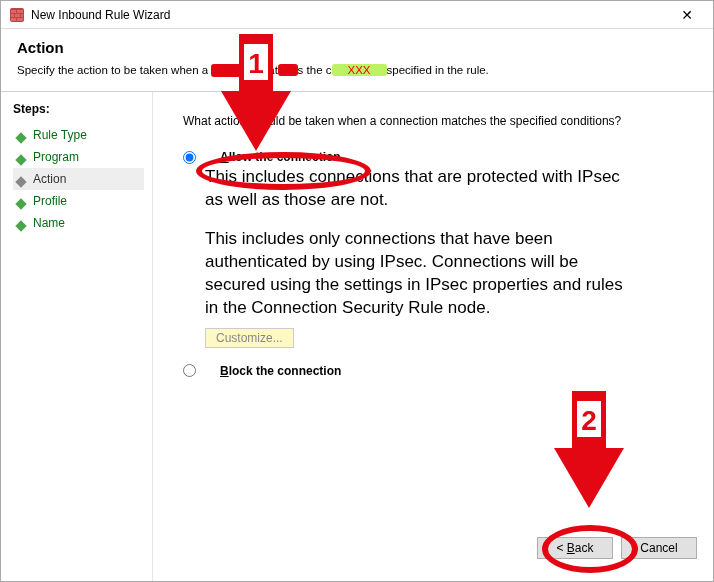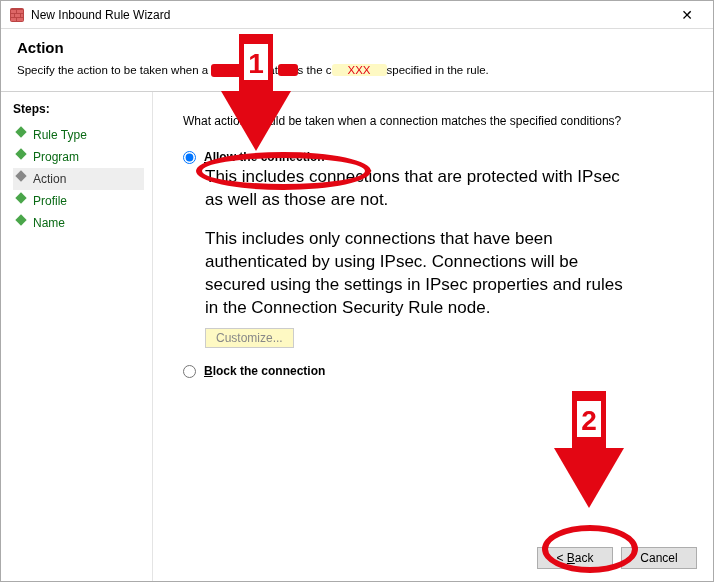--- a/index.html
+++ b/index.html
@@ -81,21 +81,21 @@
     padding: 10px 8px 10px 12px;
     background: #fff;
   }
   .steps-title {
     font-weight: bold;
     font-size: 12px;
     margin-bottom: 8px;
   }
   .step-item {
     display: flex;
-    align-items: flex-start;
+    align-items: flex-end;
     padding: 4px 4px;
     font-size: 12px;
     color: #0a6a15;
     cursor: pointer;
   }
   .step-item.active {
     background: #eeeeee;
     color: #333;
   }
   .step-bullet {
@@ -118,21 +118,22 @@
   }
   .question {
     font-size: 12px;
     margin-bottom: 22px;
   }
   .option-block {
     margin-bottom: 16px;
   }
   .option-row {
     display: flex;
-    align-items: flex-end;
+    align-items: center;
+    gap: 16px;
   }
   .option-row input[type="radio"] {
     margin: 0 8px 0 0;
   }
   .option-label {
     font-weight: bold;
     font-size: 12px;
   }
   .option-label .underline { text-decoration: underline; }
   .option-desc {
@@ -150,21 +151,21 @@
     font-size: 12px;
     color: #888;
     background: #fef9c3;
     border: 1px solid #ccc;
     cursor: not-allowed;
   }
 
   
   .button-row {
     position: absolute;
-    bottom: 12px;
+    bottom: 22px;
     right: 16px;
     display: flex;
     gap: 8px;
   }
   .winbtn {
     min-width: 76px;
     padding: 3px 10px;
     font-size: 12px;
     background: #e1e1e1;
     border: 1px solid #adadad;
@@ -206,21 +207,21 @@
         <rect x="8" y="11" width="6" height="3" fill="#d66"></rect>
       </svg>
     </span>
     <span class="title">New Inbound Rule Wizard</span>
     <span class="close">✕</span>
   </div>
 
   <div class="header">
     <h1>Action</h1>
     <div class="subtitle">
-      <span>Specify the action to be taken when a </span><span style="background:#e30613;color:#e30613;padding:0 12px;border-radius:3px;font-family:Liberation Mono, monospace;">XX</span><span>n mat</span><span style="background:#e30613;color:#e30613;padding:0 6px;border-radius:3px;">X</span><span>s the c</span><span style="background:#fef9c3;color:#e30613;padding:0 16px;border-radius:3px;">XXX</span><span>specified in the rule.</span>
+      <span>Specify the action to be taken when a </span><span style="background:#e30613;color:#e30613;padding:0 12px;border-radius:3px;font-family:Liberation Mono, monospace;">XX</span><span>n mat</span><span style="background:#e30613;color:#e30613;padding:0 6px;border-radius:3px;">X</span><span>s the c</span><span style="background:#bef264;color:#e30613;padding:0 16px;border-radius:3px;">XXX</span><span>specified in the rule.</span>
     </div>
   </div>
 
   <div class="body">
 
     <div class="steps">
       <div class="steps-title">Steps:</div>
       <div id="steps-list">
           <div class="step-item">
             <span class="step-bullet"></span>

